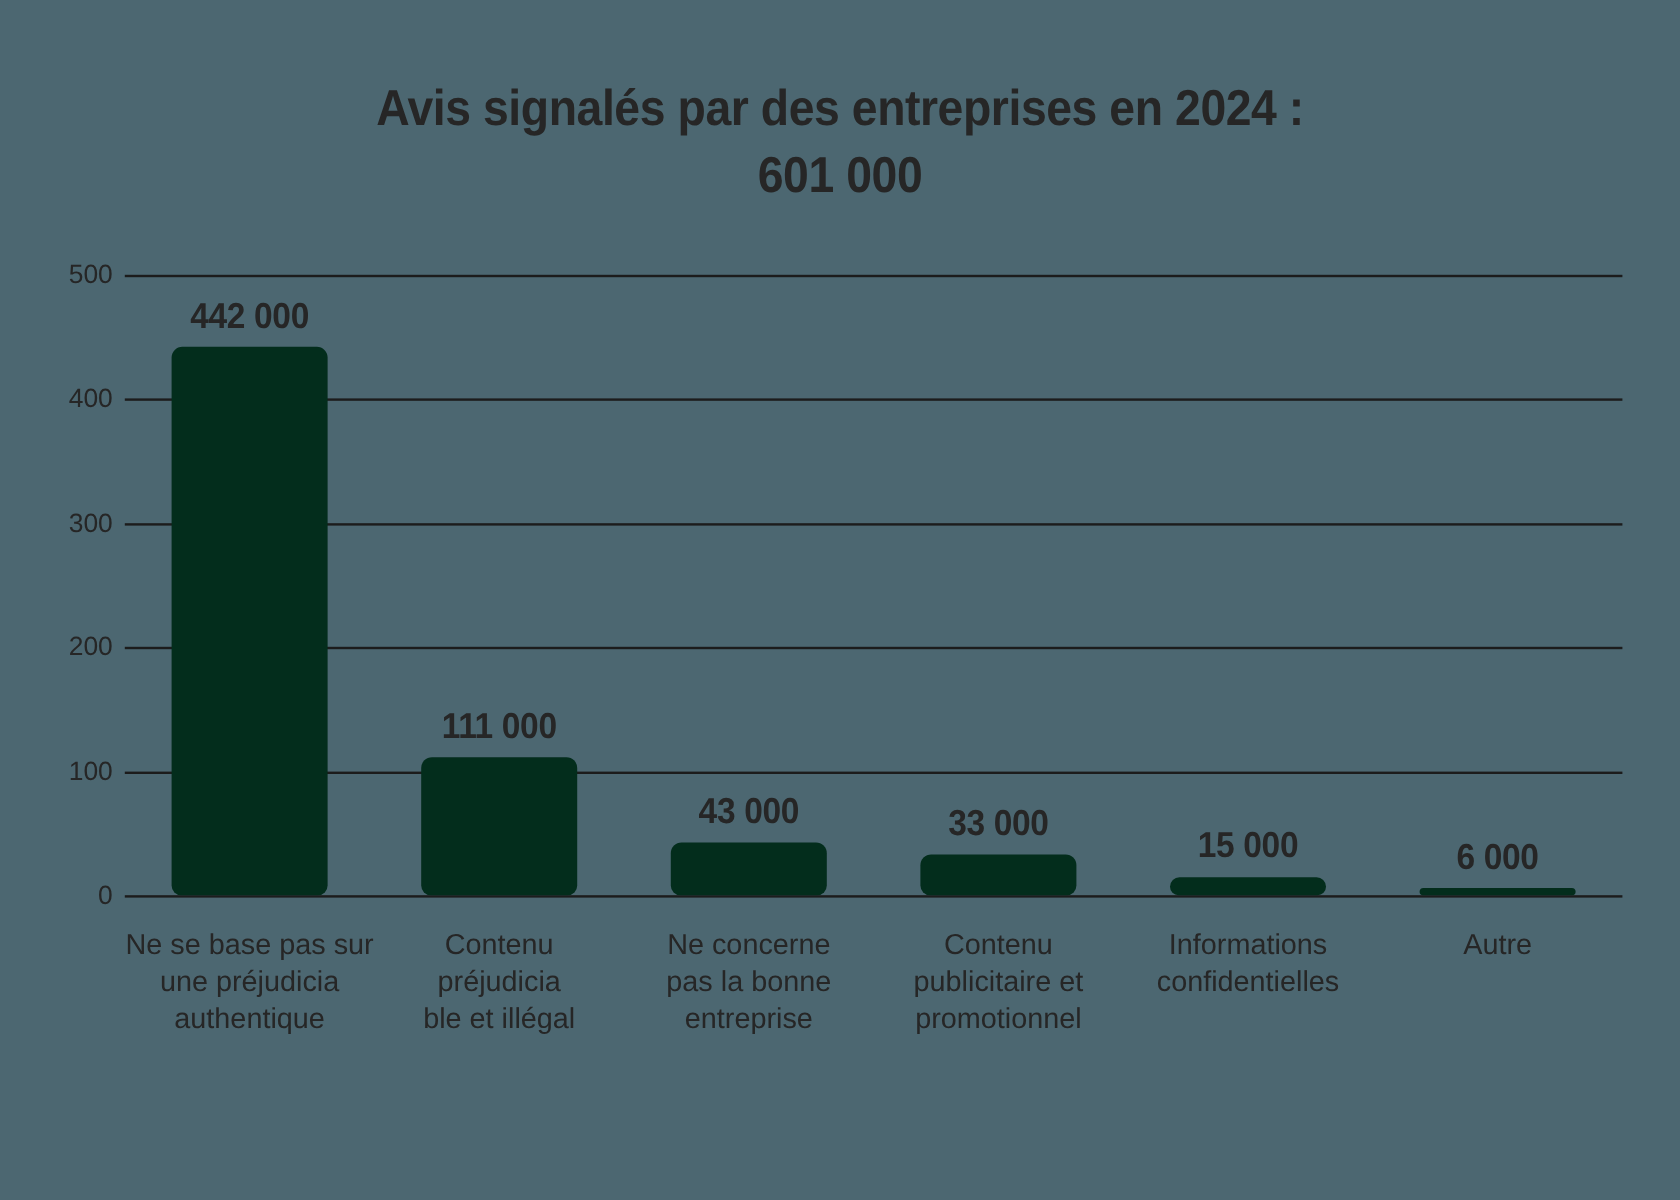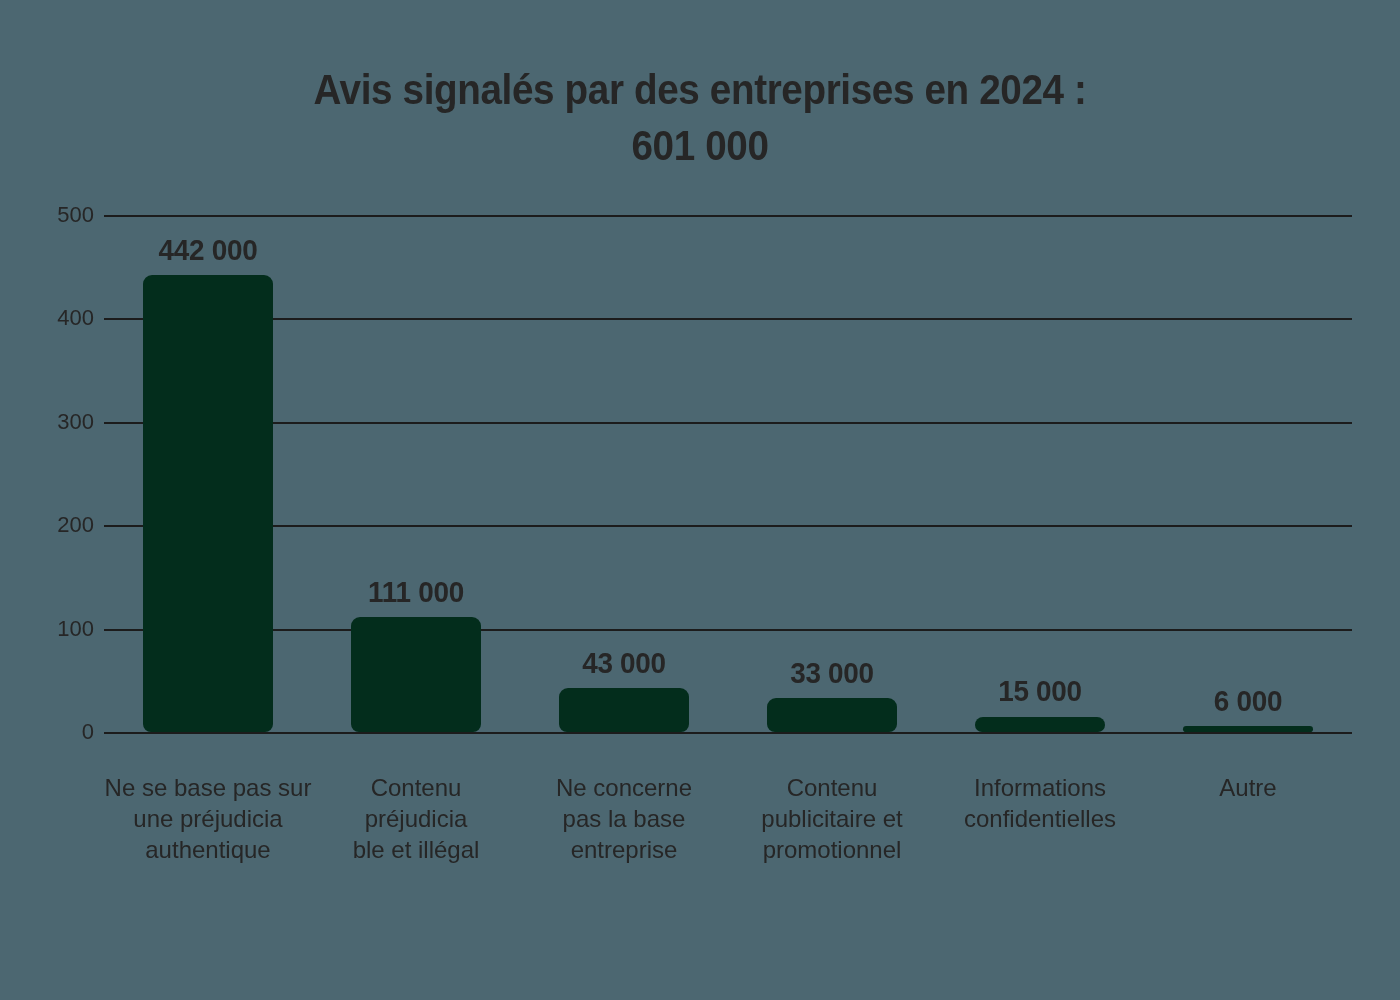--- a/index.html
+++ b/index.html
@@ -37,21 +37,21 @@
     letter-spacing: -0.4px;
     transform: scaleX(0.92);
     transform-origin: center top;
     white-space: pre-line;
   }
 
   
   .plot-area {
     position: absolute;
     left: 104px;
-    top: 215px;
+    top: 229px;
     width: 1248px;
     height: 517px;
   }
 
   .gridline {
     position: absolute;
     left: 0;
     width: 1248px;
     height: 0;
     border-top: 2px solid #1c1c1c;
@@ -147,21 +147,21 @@
 
   <div class="xlabels">
 
   <div class="xtick-label" style="left: -6px; width: 220px;">Ne se base pas sur
 une préjudicia
 authentique</div>
       <div class="xtick-label" style="left: 202px; width: 220px;">Contenu
 préjudicia
 ble et illégal</div>
       <div class="xtick-label" style="left: 410px; width: 220px;">Ne concerne
-pas la base
+pas la bonne
 entreprise</div>
       <div class="xtick-label" style="left: 618px; width: 220px;">Contenu
 publicitaire et
 promotionnel</div>
       <div class="xtick-label" style="left: 1034px; width: 220px;">Autre</div>
       <div class="xtick-label" style="left: 826px; width: 220px;">Informations
 confidentielles</div>
     </div>
 
 </div>

